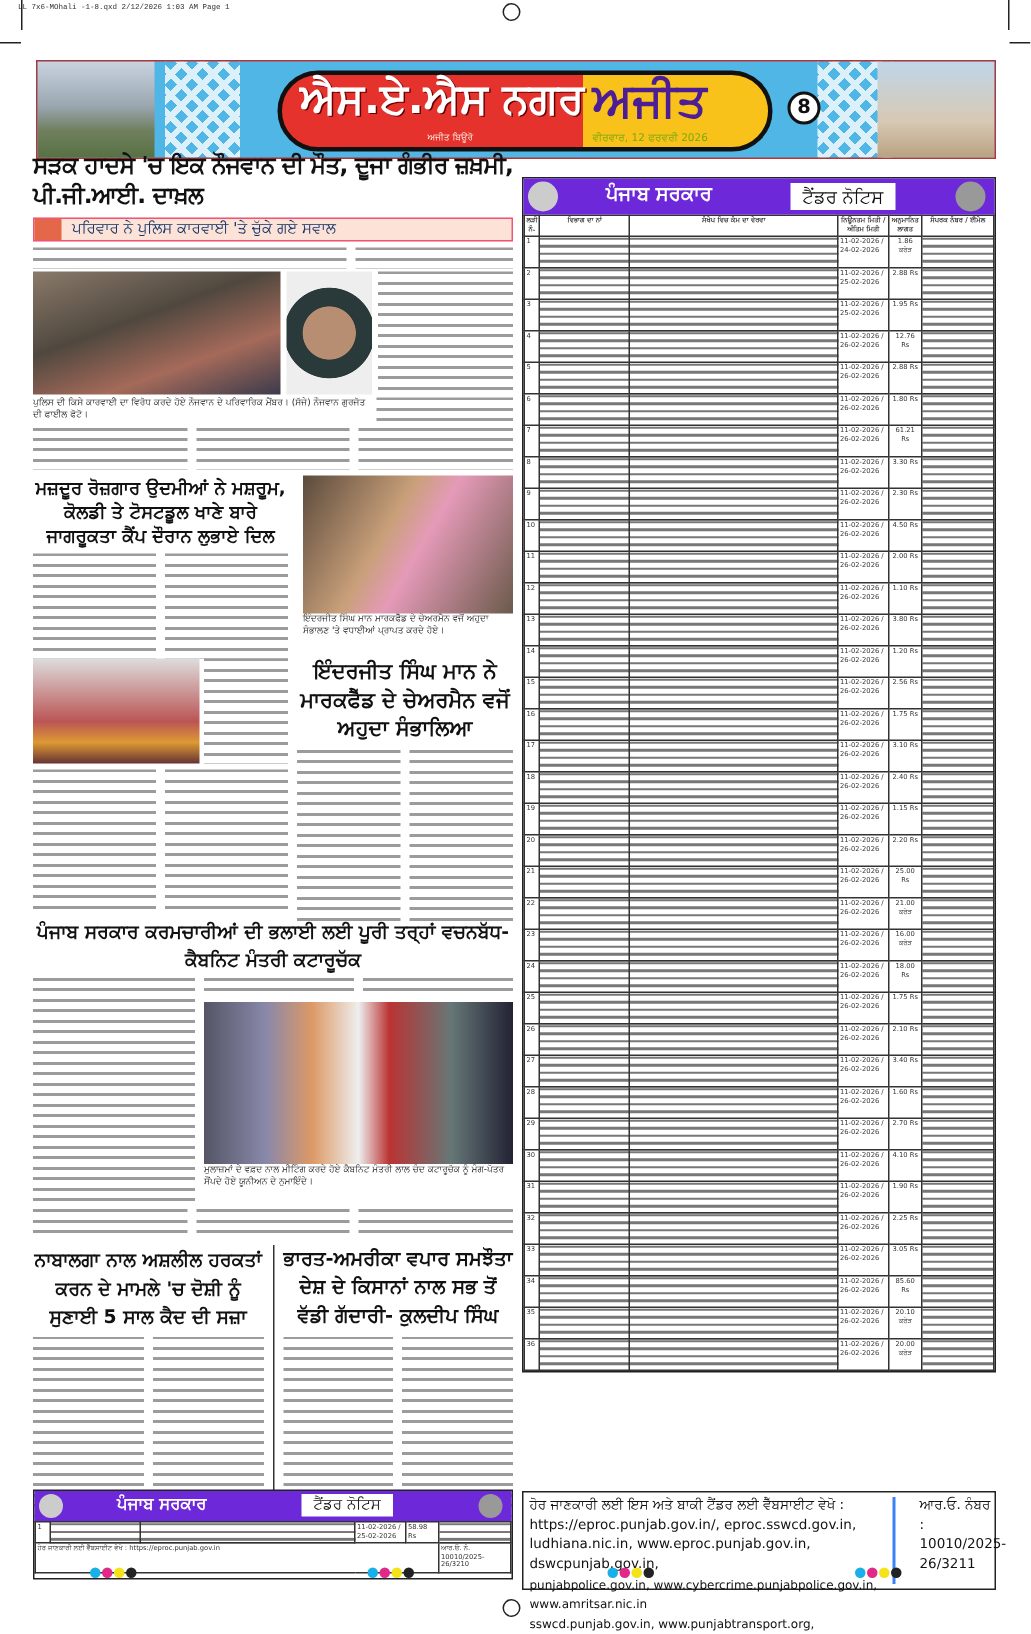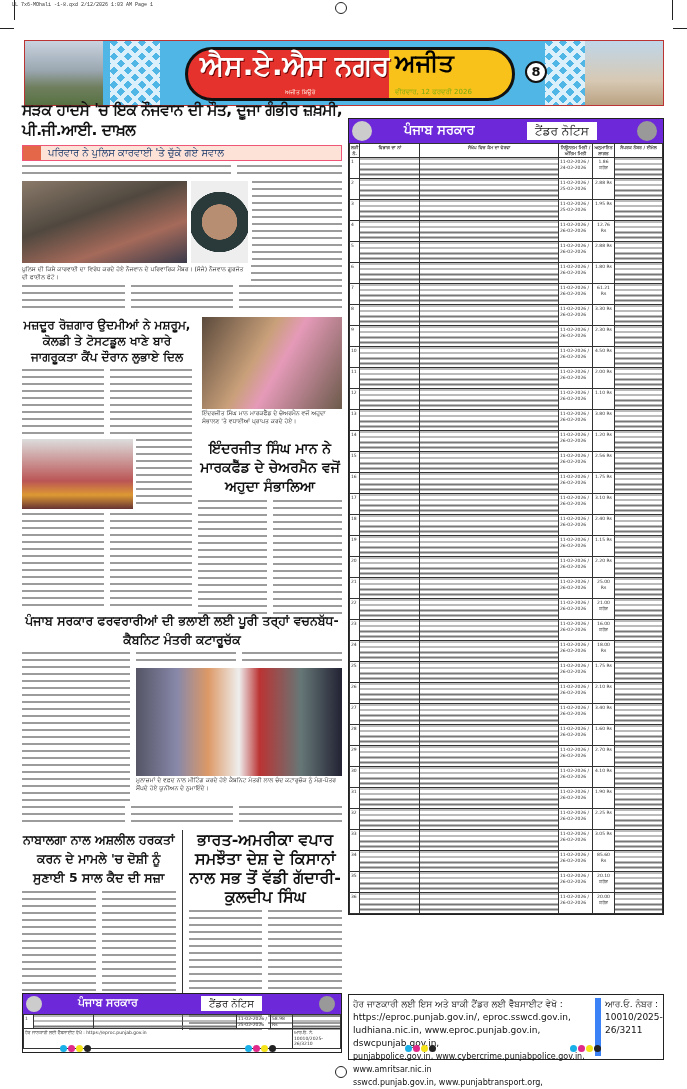--- a/index.html
+++ b/index.html
@@ -7,21 +7,21 @@
   .slug{position:absolute;top:2px;left:12px;font-size:5px;color:#333;font-family:"Liberation Mono",monospace}
   .crop{position:absolute;background:#222}
   .reg{position:absolute;width:20px;height:20px;border:1px solid #222;border-radius:50%}
   
   .mast{position:absolute;left:24px;top:40px;width:640px;height:66px;border:1px solid #b33;background:#4fb6e6;overflow:hidden}
   .mast .pat{position:absolute;top:0;height:100%;width:50px;background:repeating-linear-gradient(45deg,#fff 0 4px,transparent 4px 10px),repeating-linear-gradient(-45deg,#fff 0 4px,transparent 4px 10px);opacity:.8}
   .mast .photoL{position:absolute;left:0;top:0;width:78px;height:66px;background:linear-gradient(180deg,#c8d3df 0%,#9aa6b0 45%,#6f7f5e 70%,#557040 100%)}
   .mast .photoR{position:absolute;right:0;top:0;width:78px;height:66px;background:linear-gradient(180deg,#bfd6e9 0%,#d7c9b4 60%,#b89f7e 100%)}
   .mast .pill{position:absolute;left:160px;top:6px;width:330px;height:54px;border-radius:27px;background:linear-gradient(90deg,#e5322d 0 62%,#f8c21a 62% 100%);border:3px solid #111}
   .mast .t1{position:absolute;left:175px;top:8px;font-size:28px;font-weight:bold;color:#fff;text-shadow:1px 1px 0 #600;font-family:"DejaVu Sans",sans-serif}
-  .mast .t2{position:absolute;left:370px;top:8px;font-size:24px;font-weight:bold;color:#000000}
+  .mast .t2{position:absolute;left:370px;top:8px;font-size:31px;font-weight:bold;color:#4c1d95}
   .mast .sub{position:absolute;left:260px;top:47px;font-size:6px;color:#ffe}
   .mast .date{position:absolute;left:370px;top:47px;font-size:7px;color:#7a1}
   .mast .pg{position:absolute;left:500px;top:20px;width:22px;height:22px;border:2px solid #111;border-radius:50%;background:#fff;text-align:center;font-size:13px;font-weight:bold;line-height:18px}
   
   .left{position:absolute;left:22px;top:100px;width:320px}
   .h1{font-size:15.5px;font-weight:bold;line-height:20px;letter-spacing:-.5px}
   .kicker{margin-top:5px;height:16px;border:1px solid #e57;background:#fde2d8;position:relative}
   .kicker .bar{position:absolute;left:0;top:0;width:18px;height:100%;background:#e5674a}
   .kicker .txt{position:absolute;left:25px;top:1px;font-size:10px;color:#136;font-weight:normal}
   .col3{display:grid;grid-template-columns:1fr 1fr 1fr;gap:6px;margin-top:4px}
@@ -36,21 +36,21 @@
   .tbhead .logo{position:absolute;left:3px;top:2px;width:20px;height:20px;border-radius:50%;background:#ccc}
   .tbhead .t{position:absolute;left:55px;top:3px;color:#fff;font-size:13px;font-weight:bold}
   .tbhead .n{position:absolute;left:178px;top:3px;background:#fff;color:#111;font-size:12px;padding:0 8px;height:18px;line-height:18px}
   .tbhead .seal{position:absolute;right:6px;top:2px;width:20px;height:20px;border-radius:50%;background:#999}
   table{border-collapse:collapse;width:100%;font-size:4.5px;line-height:5.5px}
   th,td{border:1px solid #333;padding:1px;vertical-align:top;color:#333}
   th{font-weight:bold;text-align:center;height:14px}
   td.g{background:repeating-linear-gradient(180deg,#777 0 1.5px,transparent 1.5px 5px)}
   .footnote{position:absolute;left:348px;top:994px;width:316px;height:66px;border:1px solid #222;font-size:9px;line-height:13px;padding:4px}
   .footnote .l{position:absolute;left:4px;top:3px;width:232px}
-  .footnote .r{position:absolute;left:246px;top:3px;width:66px;border-left:6px solid #3b82f6;padding-left:4px;height:58px}
+  .footnote .r{position:absolute;left:246px;top:3px;width:66px;border-left:2px solid #3b82f6;padding-left:16px;height:58px}
   
   .bl{position:absolute;left:22px;top:993px;width:320px;height:60px;border:1px solid #222}
   .colorbar{position:absolute;top:1045px;left:0;width:687px;height:6px}
   .dot{position:absolute;width:7px;height:7px;border-radius:50%}
 </style>
 </head>
 <body>
 
 <div class="slug">LL 7x6-MOhali -1-8.qxd  2/12/2026  1:03 AM  Page 1</div>
 <div class="crop" style="left:14px;top:0;width:1px;height:20px"></div>
@@ -125,21 +125,21 @@
     </div>
     <div>
       <div class="h3">ਇੰਦਰਜੀਤ ਸਿੰਘ ਮਾਨ ਨੇ ਮਾਰਕਫੈੱਡ ਦੇ ਚੇਅਰਮੈਨ ਵਜੋਂ ਅਹੁਦਾ ਸੰਭਾਲਿਆ</div>
       <div class="col3" style="grid-template-columns:1fr 1fr;height:114px">
         <div class="txtblk"></div>
           <div class="txtblk"></div>
       </div>
     </div>
   </div>
 
-  <div class="h3" style="font-size:12.5px;margin-top:2px">ਪੰਜਾਬ ਸਰਕਾਰ ਫਰਵਰਾਰੀਆਂ ਦੀ ਭਲਾਈ ਲਈ ਪੂਰੀ ਤਰ੍ਹਾਂ ਵਚਨਬੱਧ- ਕੈਬਨਿਟ ਮੰਤਰੀ ਕਟਾਰੂਚੱਕ</div>
+  <div class="h3" style="font-size:12.5px;margin-top:2px">ਪੰਜਾਬ ਸਰਕਾਰ ਕਰਮਚਾਰੀਆਂ ਦੀ ਭਲਾਈ ਲਈ ਪੂਰੀ ਤਰ੍ਹਾਂ ਵਚਨਬੱਧ- ਕੈਬਨਿਟ ਮੰਤਰੀ ਕਟਾਰੂਚੱਕ</div>
   <div style="display:grid;grid-template-columns:108px 1fr;gap:6px;margin-top:3px;height:150px">
     <div class="txtblk"></div>
     <div>
       <div class="col3" style="grid-template-columns:1fr 1fr;height:14px;margin-top:0">
           <div class="txtblk"></div>
           <div class="txtblk"></div>
         </div>
       <div class="photo" style="height:108px;margin-top:2px;background:linear-gradient(90deg,#556 0,#88a 20%,#d96 35%,#eee 50%,#b33 60%,#677 80%,#223)"></div>
       <div class="cap">ਮੁਲਾਜ਼ਮਾਂ ਦੇ ਵਫ਼ਦ ਨਾਲ ਮੀਟਿੰਗ ਕਰਦੇ ਹੋਏ ਕੈਬਨਿਟ ਮੰਤਰੀ ਲਾਲ ਚੰਦ ਕਟਾਰੂਚੱਕ ਨੂੰ ਮੰਗ-ਪੱਤਰ ਸੌਂਪਦੇ ਹੋਏ ਯੂਨੀਅਨ ਦੇ ਨੁਮਾਇੰਦੇ।</div>
     </div>
@@ -153,21 +153,21 @@
   <div style="display:grid;grid-template-columns:1fr 1px 1fr;gap:6px;margin-top:4px;height:170px">
     <div>
       <div class="h3" style="font-size:12.5px">ਨਾਬਾਲਗਾ ਨਾਲ ਅਸ਼ਲੀਲ ਹਰਕਤਾਂ ਕਰਨ ਦੇ ਮਾਮਲੇ 'ਚ ਦੋਸ਼ੀ ਨੂੰ ਸੁਣਾਈ 5 ਸਾਲ ਕੈਦ ਦੀ ਸਜ਼ਾ</div>
       <div class="col3" style="grid-template-columns:1fr 1fr;height:120px">
           <div class="txtblk"></div>
           <div class="txtblk"></div>
         </div>
     </div>
     <div style="background:#333"></div>
     <div>
-      <div class="h3" style="font-size:16px">ਭਾਰਤ-ਅਮਰੀਕਾ ਵਪਾਰ ਸਮਝੌਤਾ ਦੇਸ਼ ਦੇ ਕਿਸਾਨਾਂ ਨਾਲ ਸਭ ਤੋਂ ਵੱਡੀ ਗੱਦਾਰੀ- ਕੁਲਦੀਪ ਸਿੰਘ</div>
+      <div class="h3" style="font-size:13px">ਭਾਰਤ-ਅਮਰੀਕਾ ਵਪਾਰ ਸਮਝੌਤਾ ਦੇਸ਼ ਦੇ ਕਿਸਾਨਾਂ ਨਾਲ ਸਭ ਤੋਂ ਵੱਡੀ ਗੱਦਾਰੀ- ਕੁਲਦੀਪ ਸਿੰਘ</div>
       <div class="col3" style="grid-template-columns:1fr 1fr;height:120px">
           <div class="txtblk"></div>
           <div class="txtblk"></div>
         </div>
     </div>
   </div>
 </div>
 
 <div class="right">
   <div class="tbhead">

